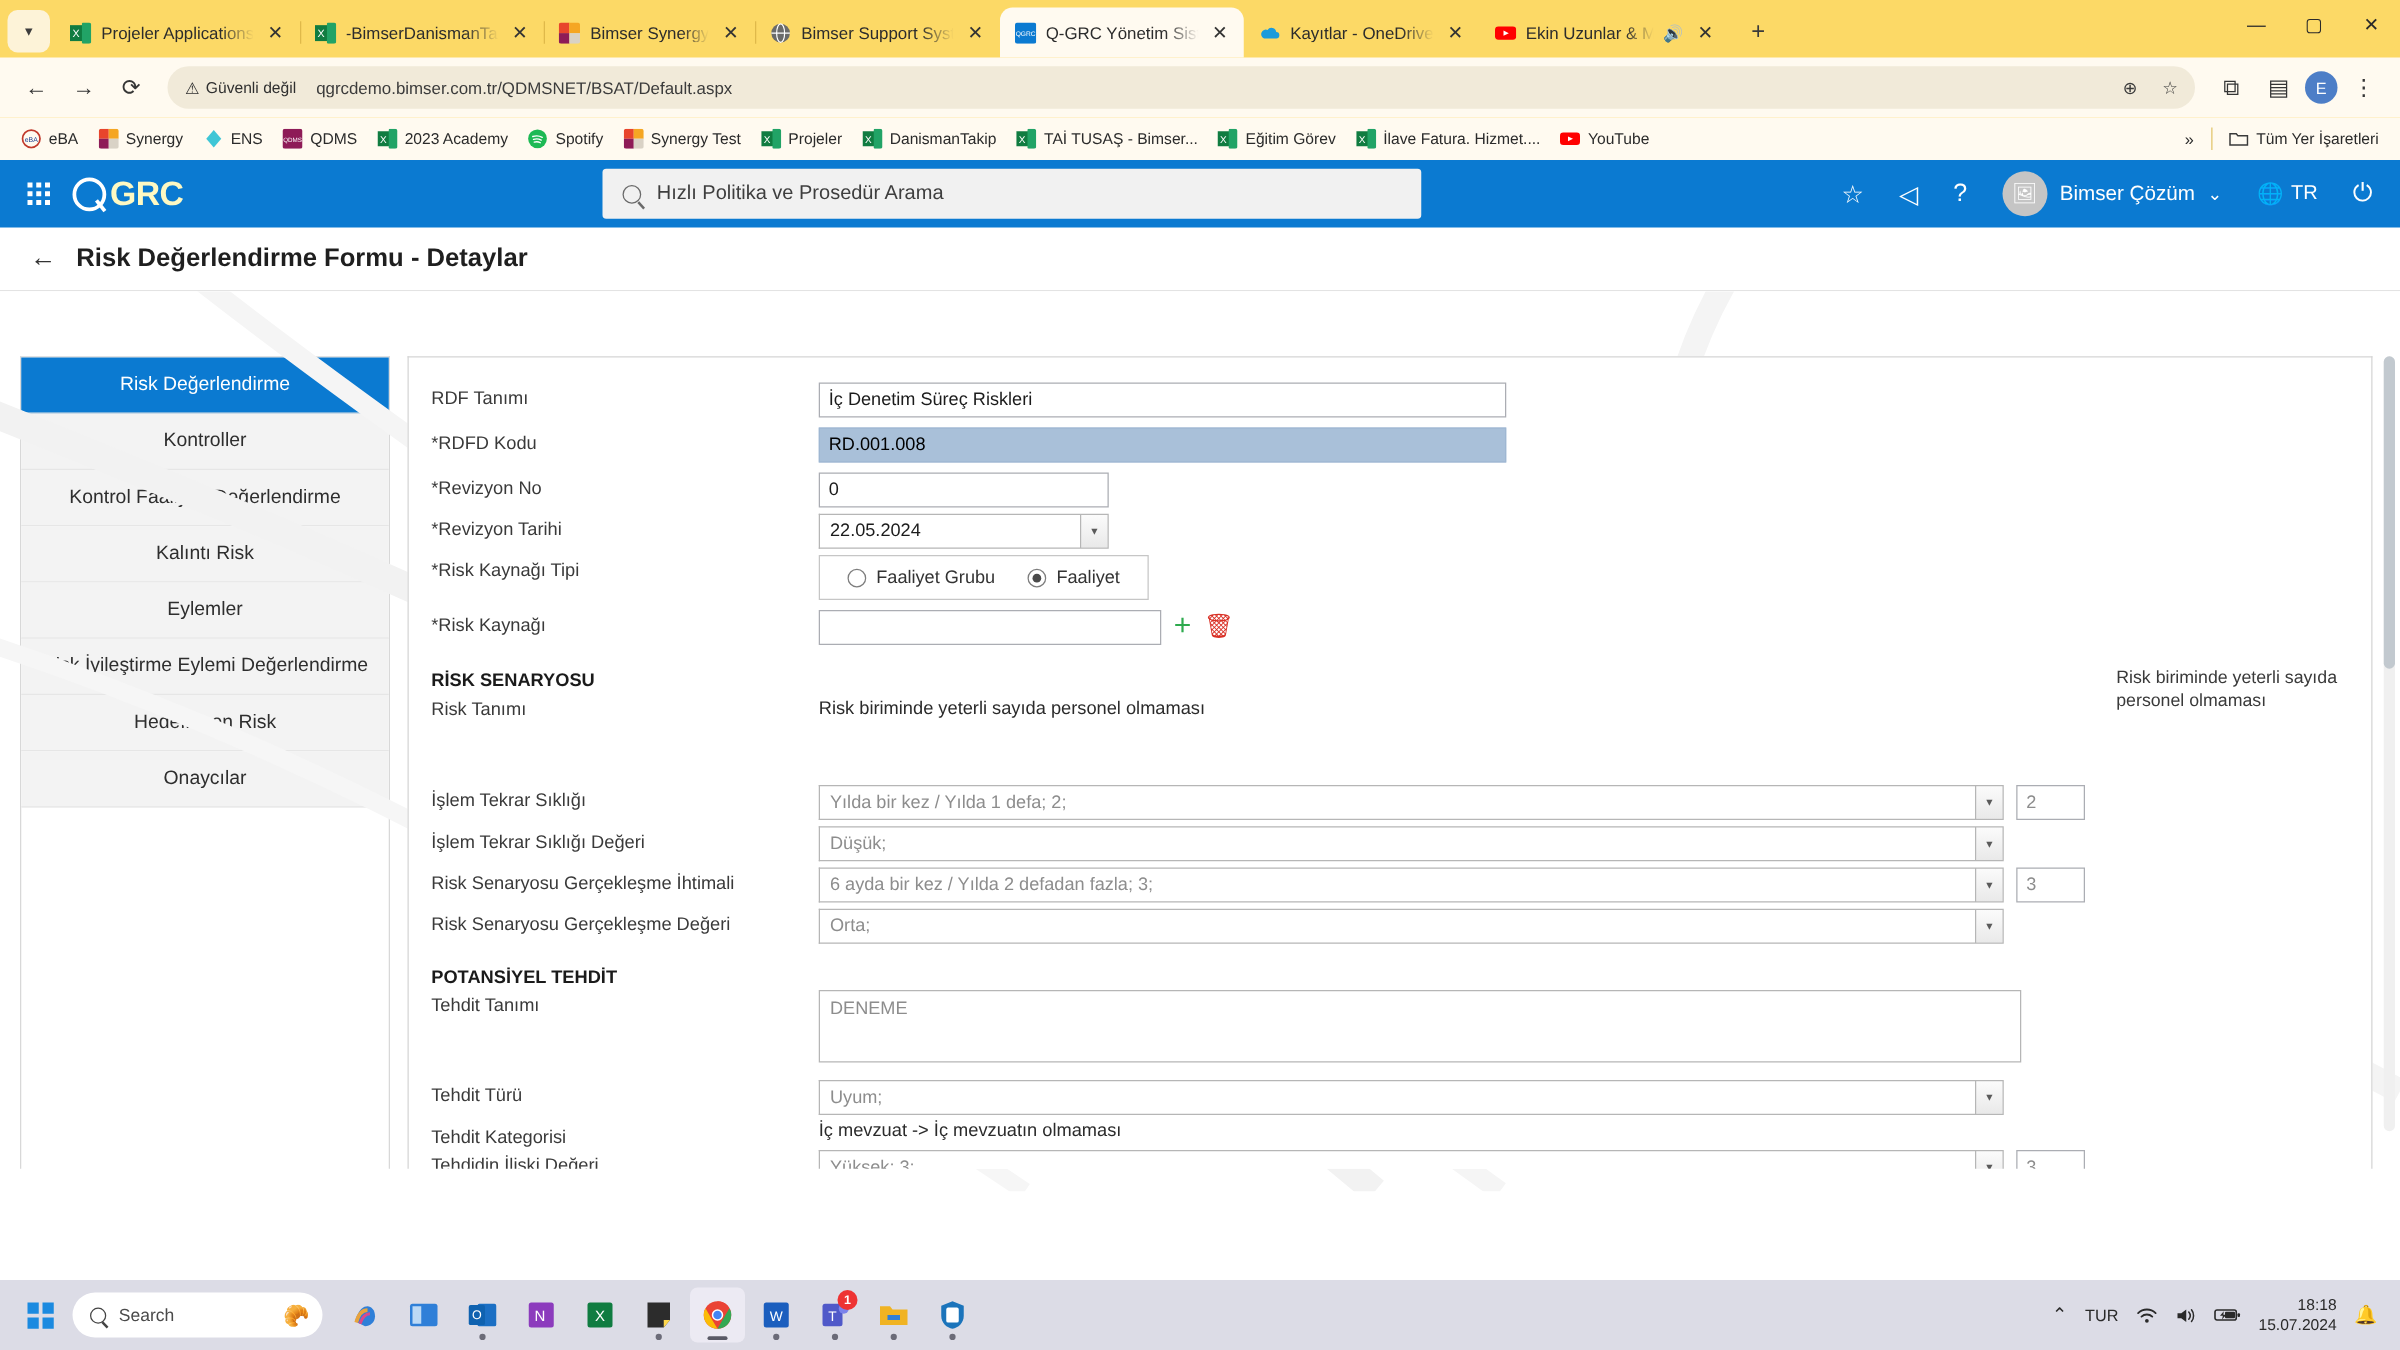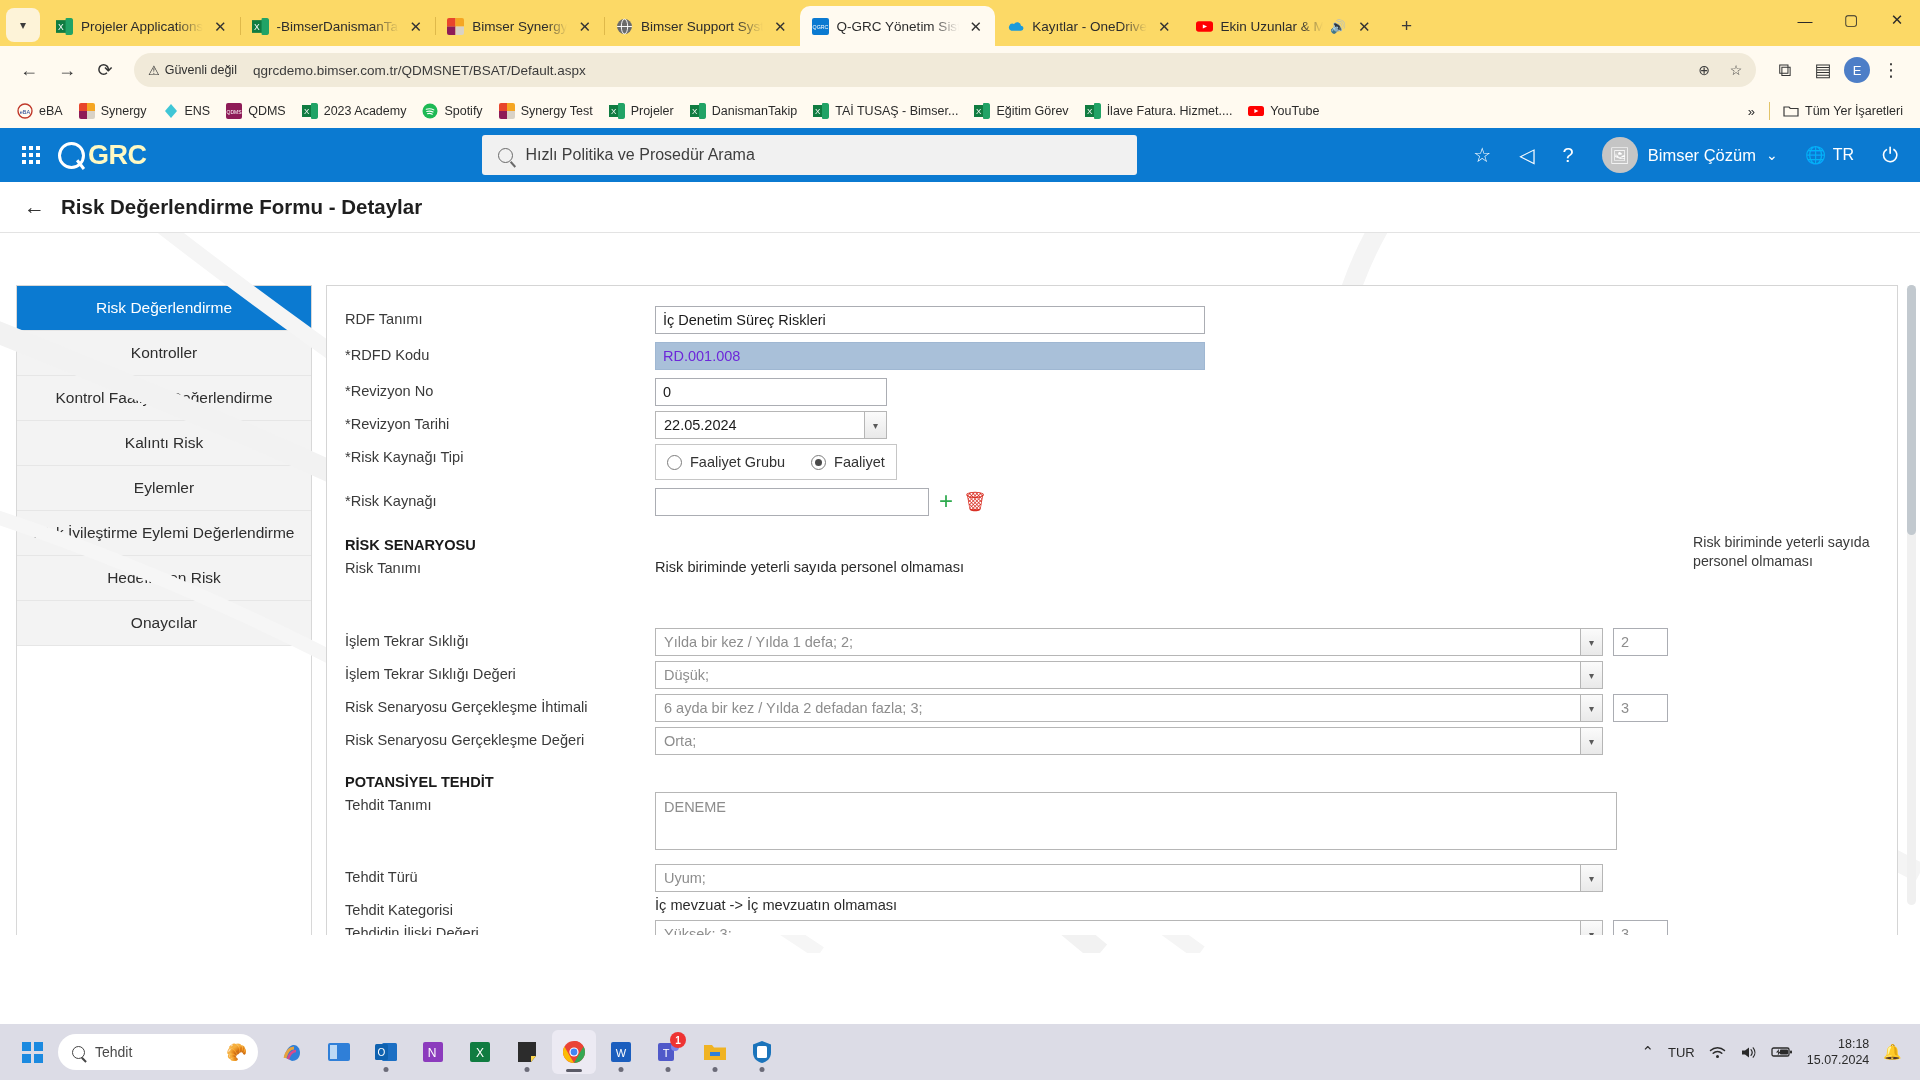--- a/index.html
+++ b/index.html
@@ -107,33 +107,33 @@
   .frow { display: flex; align-items: flex-start; padding: 0 20px 0 18px; }
   .flabel { width: 310px; flex: 0 0 auto; font-size: 14.6px; color: #3a3a3a; padding-top: 5px; }
   .flabel.bold { font-weight: bold; color: #1a1a1a; font-size: 14.6px; }
   .fctrl { flex: 1 1 auto; display: flex; align-items: flex-start; gap: 10px; }
 
   input.txt, .fakeinput {
     height: 28px; border: 1px solid #abadb3; background: #fff; font-size: 14.5px;
     color: #1b1b1b; padding: 0 7px; font-family: "Liberation Sans", sans-serif; outline: none; line-height: 26px;
   }
   .fakeinput.dim { color: #8d8d8d; }
-  .highlight { background: #a9c0d9 !important; border-color: #9fb7d2 !important; color:#6d28d9;}
+  .highlight { background: #a9c0d9 !important; border-color: #9fb7d2 !important; color:#000000;}
 
   .combo { position: relative; display: flex; align-items: stretch; }
   .combo .cin {
     height: 28px; border: 1px solid #b6b6b6; border-right: none; background: #fff;
     font-size: 14.5px; padding: 0 8px; line-height: 26px; color: #8d8d8d; overflow: hidden; white-space: nowrap;
   }
   .combo .cin.dark { color: #1b1b1b; }
   .combo .carrow {
     width: 23px; border: 1px solid #b6b6b6; background: linear-gradient(#fbfbfb,#e9e9e9);
     display: flex; align-items: center; justify-content: center; font-size: 10px; color: #5a5a5a; cursor: pointer;
   }
-  .radiobox { border: 1px solid #c6c6c6; padding: 9px 11px; display: flex; gap: 26px; align-items: flex-end; background:#fff;}
+  .radiobox { border: 1px solid #c6c6c6; padding: 9px 22px; display: flex; gap: 26px; align-items: flex-end; background:#fff;}
   .radio-opt { display: flex; align-items: center; gap: 8px; font-size: 14.5px; color: #333; cursor: pointer; }
   .rdot { width: 15px; height: 15px; border-radius: 50%; border: 1.6px solid #7d7d7d; background: #fff; position: relative; flex:0 0 auto;}
   .rdot.on::after { content:''; position:absolute; inset: 3px; border-radius: 50%; background: #4a4a4a; }
   .plusbtn { font-size: 24px; color: #2eaa4e; cursor: pointer; line-height: 26px; font-weight: 300;}
   .trashbtn { font-size: 19px; color: #d93025; cursor: pointer; line-height: 28px;}
 
   .statictext { font-size: 14.6px; color: #2b2b2b; padding-top: 4px; }
   .righttext { position: absolute; right: 24px; width: 180px; font-size: 14.2px; color: #3a3a3a; text-align: left; line-height: 1.35;}
   .numbox { width: 55px; }
   .ta { width: 100%; height: 58px; border: 1px solid #b6b6b6; background: #fff; font-size: 14.5px; color: #8d8d8d; padding: 6px 8px; resize:none; font-family:"Liberation Sans",sans-serif;}
@@ -624,21 +624,21 @@
     <div class="winlogo">
         <i>
           <b></b>
           <b></b>
           <b></b>
           <b></b>
         </i>
       </div>
     <div class="searchpill">
       <span class="sm"></span>
-      <span>Tehdit</span>
+      <span>Search</span>
       <span class="emoji">🥐</span>
     </div>
   </div>
 
   <div class="tb-apps">
     <div class="tbapp">
       <svg width="26" height="26" viewBox="0 0 26 26">
           <path d="M5 18c3-10 7-12 10-12s6 3 6 8-4 8-8 8z" fill="#2f7fd8"></path>
           <path d="M6 19c2-8 6-10 9-10" stroke="#e8a33d" stroke-width="3" fill="none"></path>
           <path d="M9 20c2-6 5-8 8-8" stroke="#d84a8c" stroke-width="2.5" fill="none"></path>

